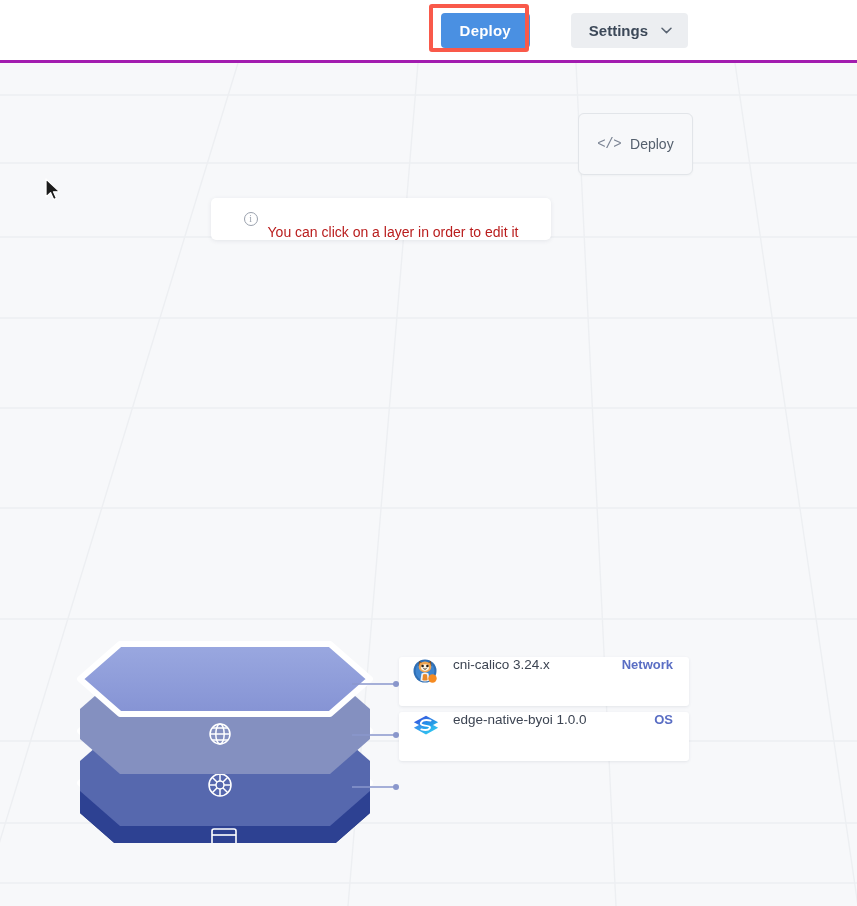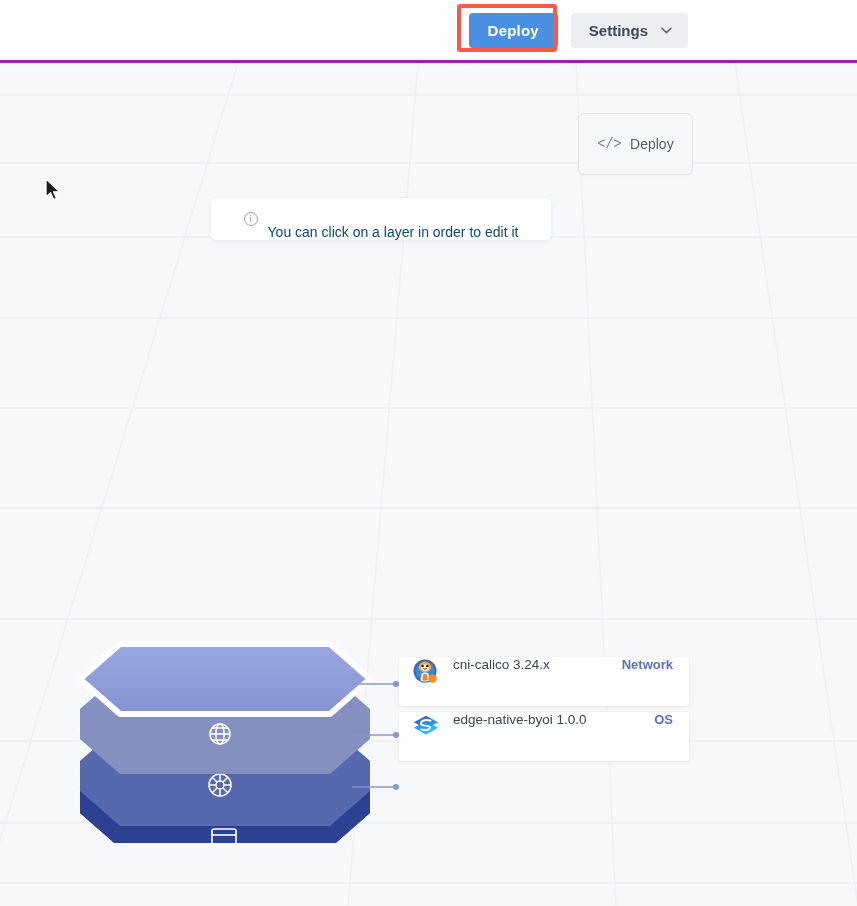--- a/index.html
+++ b/index.html
@@ -45,20 +45,21 @@
   }
   .btn-settings {
     background: #eceef1;
     color: #3c4858;
     border: none; border-radius: 4px;
     font-size: 15px; font-weight: bold;
     font-family: "Liberation Sans", sans-serif;
     padding: 9px 16px 9px 18px;
     display: flex; align-items: center; gap: 13px;
     cursor: pointer;
+    margin-left: 28px;
   }
   .chev { display: block; width: 11px; height: 7px; }
   .chev svg { display: block; }
 
   
   .canvas {
     position: absolute;
     top: 63px; left: 0;
     width: 857px; height: 843px;
     background: #f7f8fa;
@@ -98,21 +99,21 @@
     gap: 10px;
     box-shadow: 0 1px 4px rgba(60,72,88,.10);
   }
   .hint .info-ico {
     width: 14px; height: 14px; border-radius: 50%;
     border: 1px solid #9aa1ad;
     color: #9aa1ad; font-size: 10px; line-height: 12px;
     text-align: center; font-family: "Liberation Serif", serif;
     flex: 0 0 auto;
   }
-  .hint .hint-text { font-size: 14px; color: #0c4a6e; margin-top: 25px; }
+  .hint .hint-text { font-size: 14px; color: #b91c1c; margin-top: 25px; }
 
   
   .stack { position: absolute; left: 75px; top: 570px; width: 300px; height: 210px; }
   .stack svg { display: block; }
 
   
   .connectors { position: absolute; left: 330px; top: 600px; width: 90px; height: 160px; }
   .connectors svg { display: block; }
 
   

